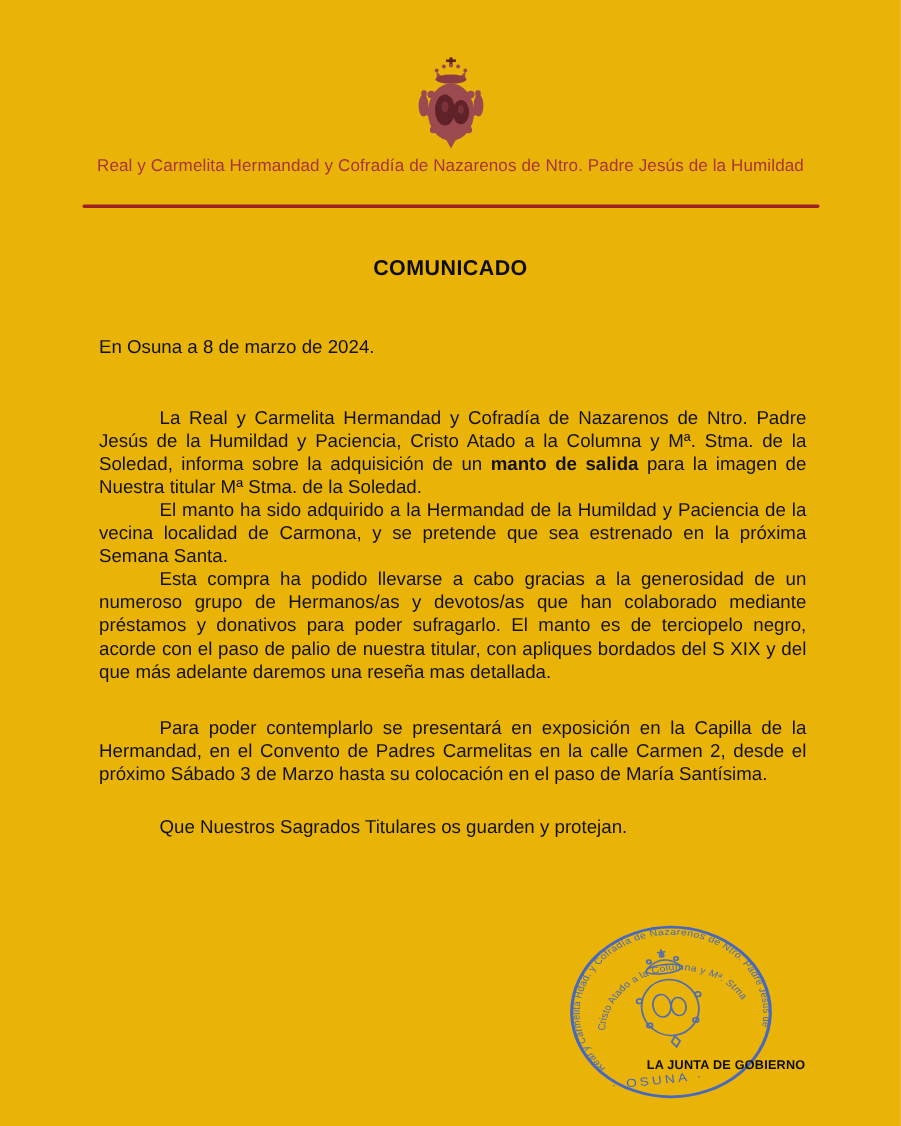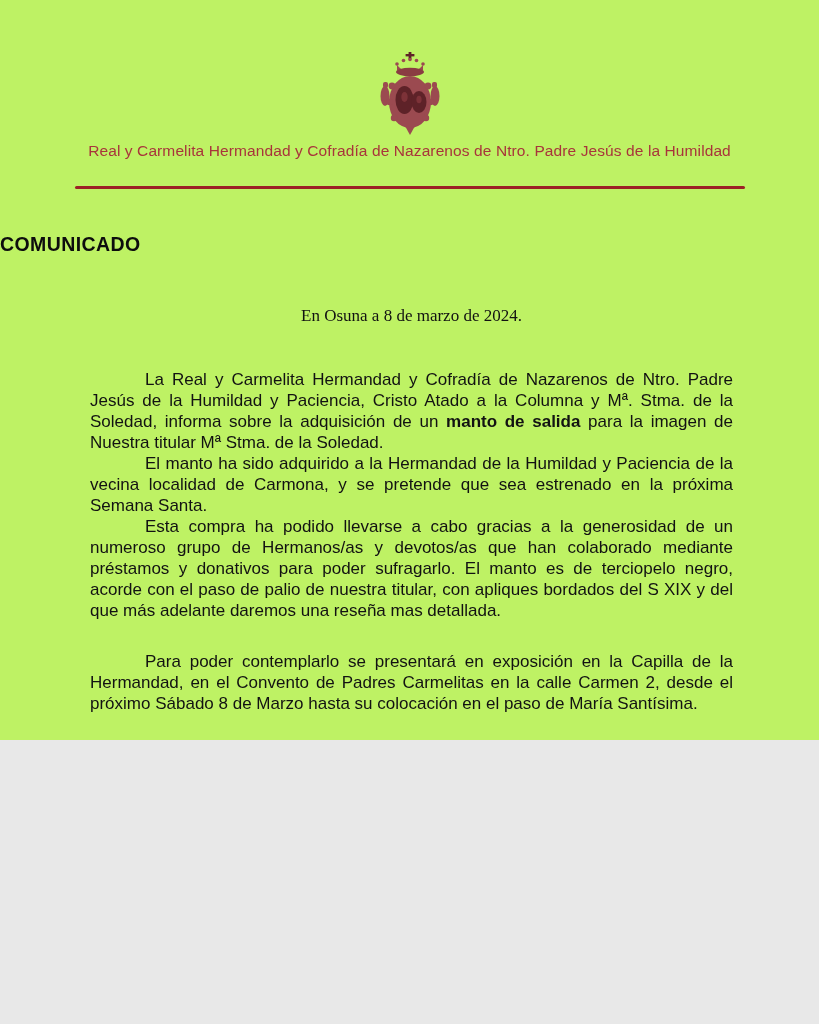--- a/index.html
+++ b/index.html
@@ -1,41 +1,41 @@
 <!DOCTYPE html>
 <html><head>
 <meta charset="utf-8">
 <style>
   html,body { margin:0; padding:0; background:#e8e8e8; }
   .page {
-    position:relative; width:819px; height:740px; margin:0 auto;
-    background:#bef264; overflow:hidden;
+    position:relative; width:819px; height:1024px; margin:0 auto;
+    background:#eab308; overflow:hidden;
     font-family:"Liberation Sans", sans-serif; color:#111111;
   }
 
   
   .crest { position:absolute; top:52px; left:50%; margin-left:-33px; width:66px; height:84px; }
   .org-name {
     position:absolute; top:141px; left:40px; right:40px;
     text-align:center; color:#a8353b; font-size:15.5px; line-height:20.5px;
     font-weight:400; letter-spacing:0.1px;
   }
   .rule {
     position:absolute; top:186px; left:75px; width:670px; height:3px;
     background:#9c2126; border-radius:2px;
   }
 
   
   .doc-title {
-    position:absolute; top:233px; left:0; right:0; text-align:left;
+    position:absolute; top:233px; left:0; right:0; text-align:center;
     font-size:19.5px; font-weight:bold; letter-spacing:0.4px; color:#0d0d0d;
   }
   .dateline {
     position:absolute; top:306px; left:90px; right:86px;
-    text-align:center; font-size:17px; color:#121212;font-family:Liberation Serif, serif;
+    text-align:left; font-size:17px; color:#121212;
   }
 
   
   .body-text {
     position:absolute; top:369px; left:90px; right:86px;
     font-size:17px; line-height:21px; text-align:justify; color:#121212;
   }
   .body-text p { margin:0; text-indent:55px; }
   .body-text p.gap-lg { margin-top:30px; }
   .body-text p.gap-md { margin-top:27px; }
@@ -97,21 +97,21 @@
   <div class="rule"></div>
 
   <div class="doc-title">COMUNICADO</div>
 
   <div class="dateline">En Osuna a 8 de marzo de 2024.</div>
 
   <div class="body-text">
     <p><span>La Real y Carmelita Hermandad y Cofradía de Nazarenos de Ntro. Padre Jesús de la Humildad y Paciencia, Cristo Atado a la Columna y Mª. Stma. de la Soledad, informa sobre la adquisición de un </span><span class="bold">manto de salida</span><span> para la imagen de Nuestra titular Mª Stma. de la Soledad.</span></p>
     <p>El manto ha sido adquirido a la Hermandad de la Humildad y Paciencia de la vecina localidad de Carmona, y se pretende que sea estrenado en la próxima Semana Santa.</p>
     <p>Esta compra ha podido llevarse a cabo gracias a la generosidad de un numeroso grupo de Hermanos/as y devotos/as que han colaborado mediante préstamos y donativos para poder sufragarlo. El manto es de terciopelo negro, acorde con el paso de palio de nuestra titular, con apliques bordados del S XIX y del que más adelante daremos una reseña mas detallada.</p>
-    <p class="gap-lg">Para poder contemplarlo se presentará en exposición en la Capilla de la Hermandad, en el Convento de Padres Carmelitas en la calle Carmen 2, desde el próximo Sábado 8 de Marzo hasta su colocación en el paso de María Santísima.</p>
+    <p class="gap-lg">Para poder contemplarlo se presentará en exposición en la Capilla de la Hermandad, en el Convento de Padres Carmelitas en la calle Carmen 2, desde el próximo Sábado 3 de Marzo hasta su colocación en el paso de María Santísima.</p>
     <p class="gap-md">Que Nuestros Sagrados Titulares os guarden y protejan.</p>
   </div>
 
   <div class="stamp">
     <svg viewBox="0 0 200 200" preserveAspectRatio="none" xmlns="http://www.w3.org/2000/svg">
       <defs>
         <path id="ringPath" d="M 22,140 A 87,87 0 1,1 178,140" fill="none"></path>
         <path id="innerPath" d="M 32,108 A 70,70 0 0,1 168,108" fill="none"></path>
       </defs>
       <circle cx="100" cy="100" r="94" fill="none" stroke="#3a63cc" stroke-width="3"></circle>

